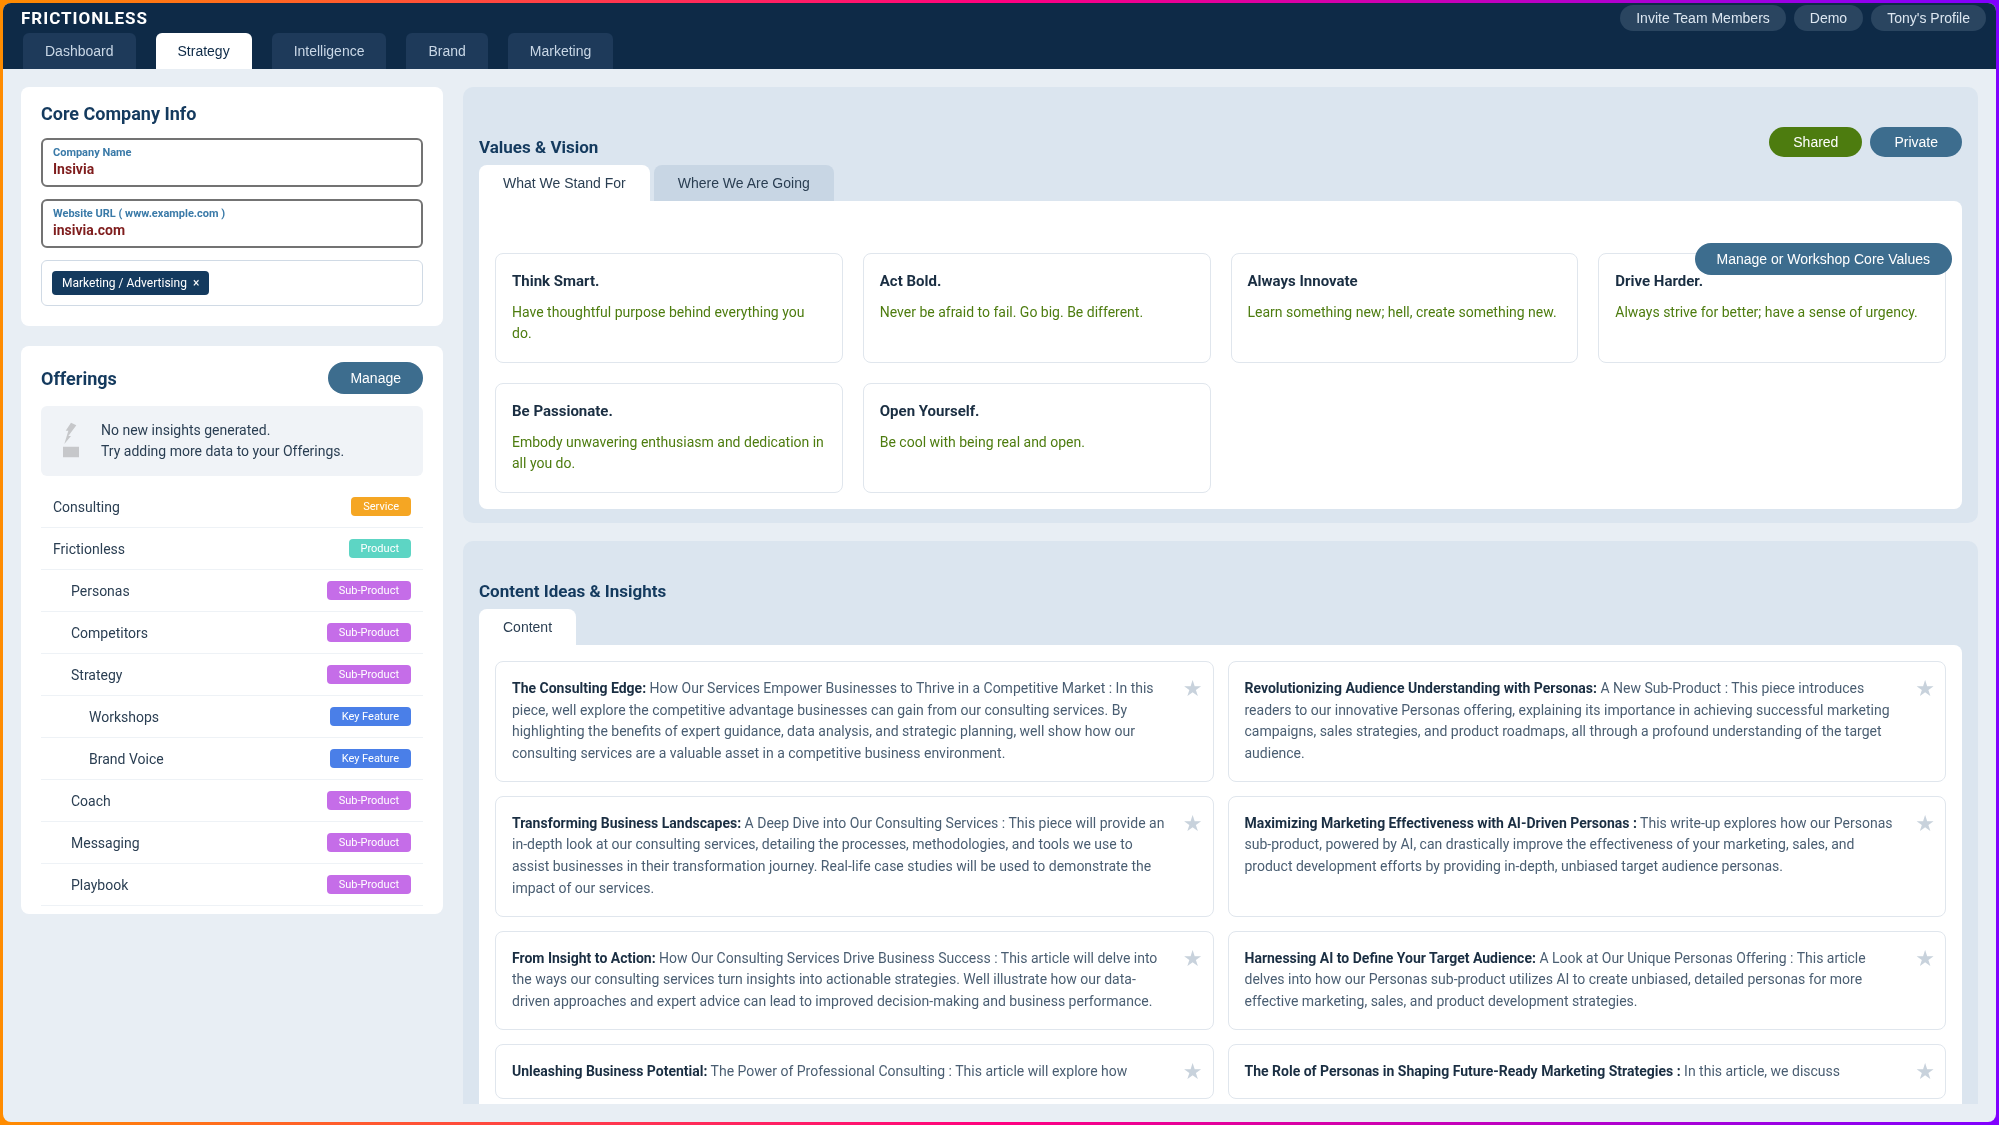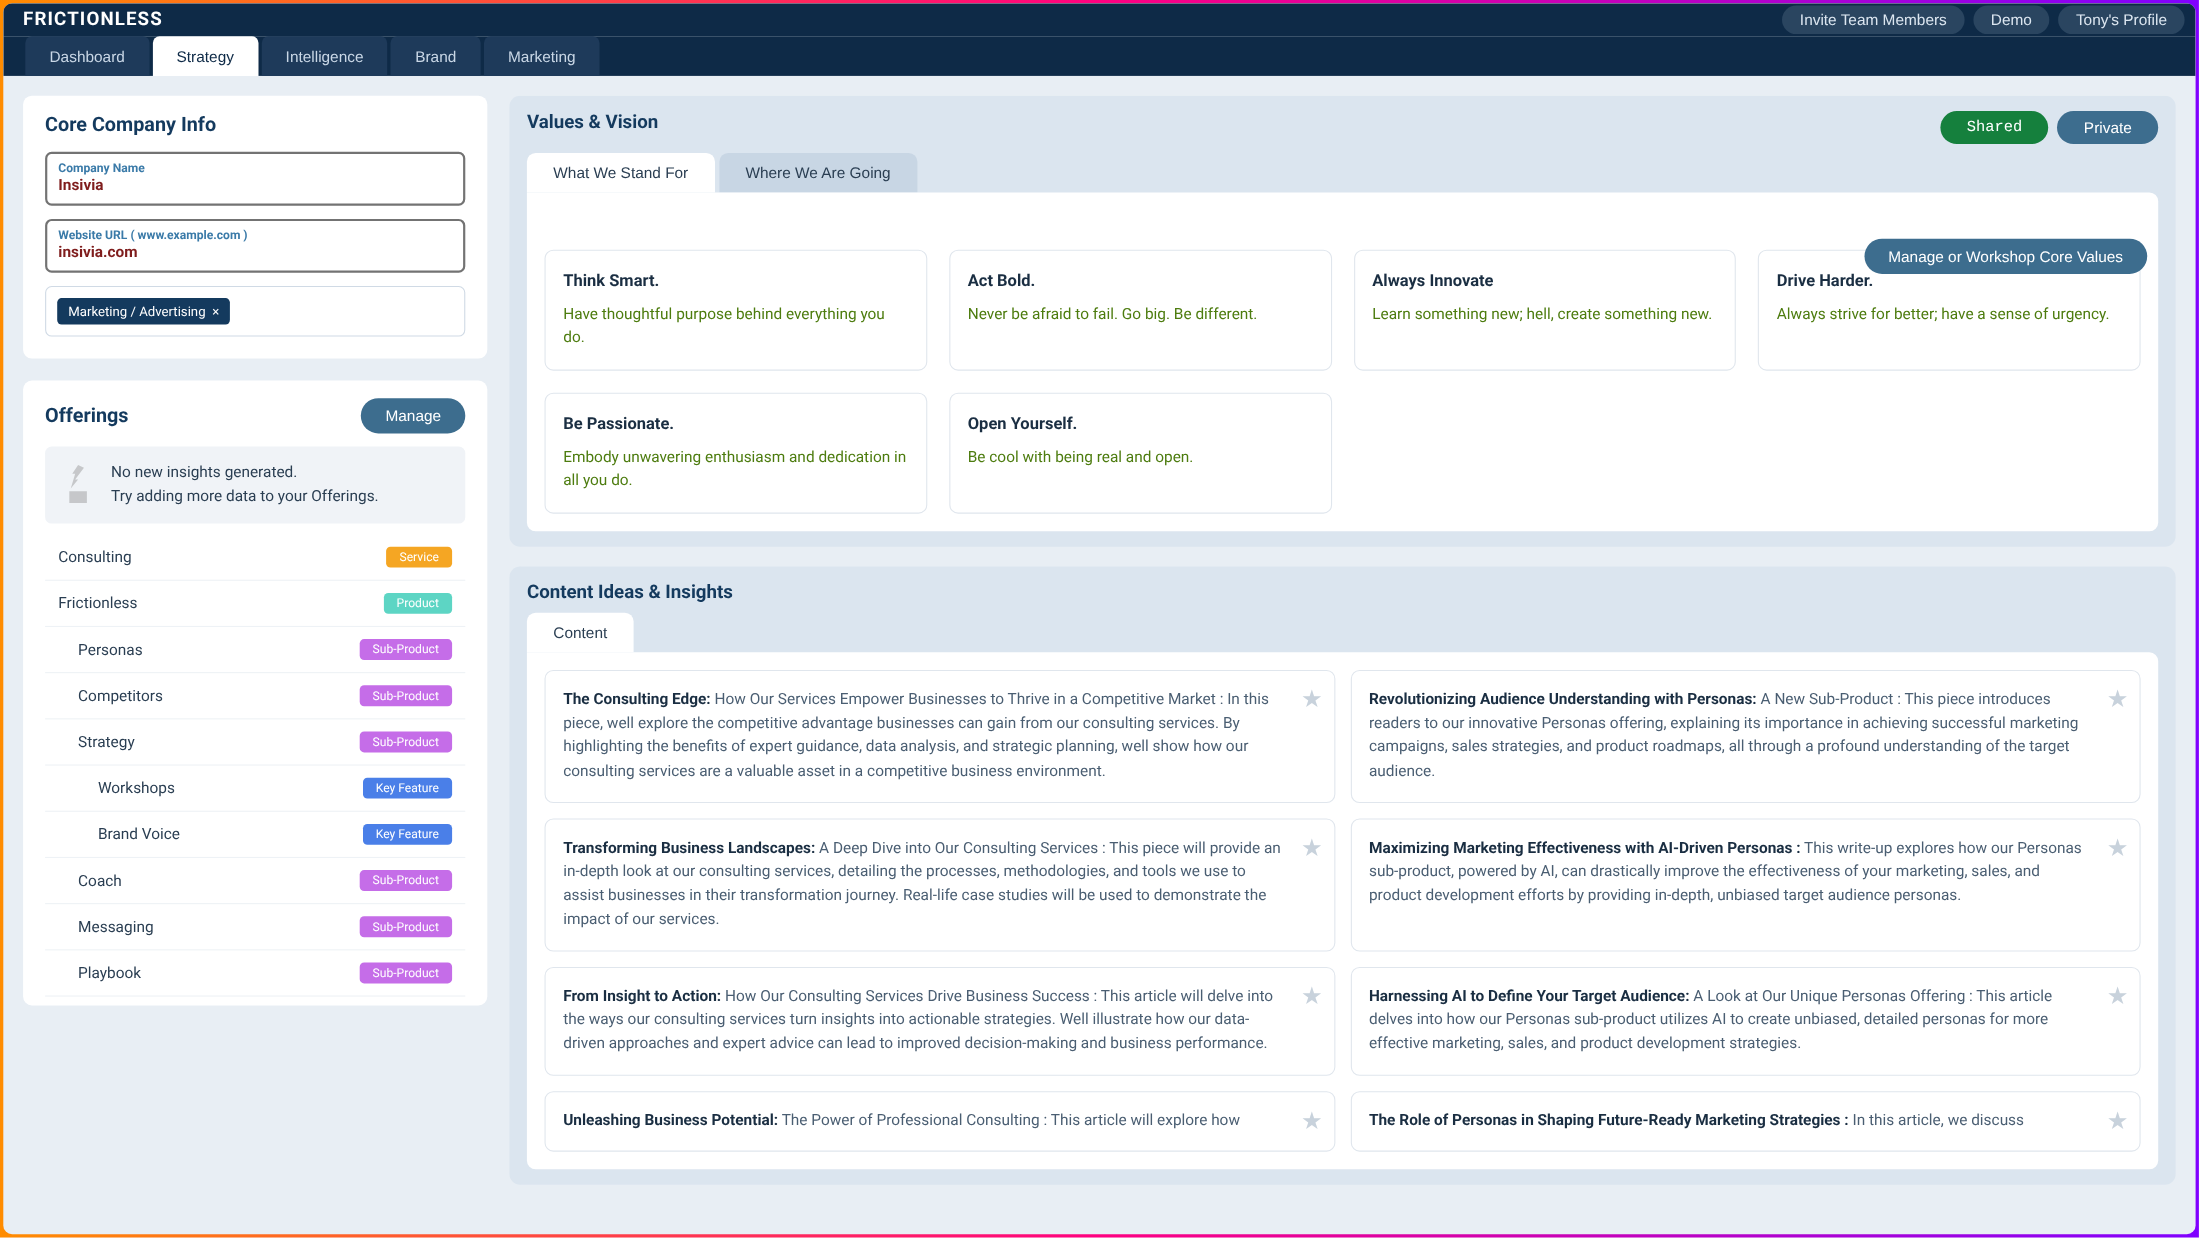--- a/index.html
+++ b/index.html
@@ -42,21 +42,21 @@
   border: none;
   border-radius: 14px;
   padding: 5px 16px;
   font-size: 14px;
   cursor: pointer;
 }
 .navbar {
   background: #0e2a47;
   display: flex;
   padding: 0 20px;
-  gap: 3px;
+  gap: 20px;
   height: 36px;
   align-items: flex-end;
 }
 .nav-tab {
   background: #1e3a5a;
   color: #c9d7e6;
   border: none;
   padding: 10px 22px;
   font-size: 14px;
   border-radius: 6px 6px 0 0;
@@ -165,37 +165,38 @@
 .badge.keyfeature { background: #4a7fe8; }
 .right-col { flex: 1; display: flex; flex-direction: column; gap: 18px; overflow-y: auto; }
 .big-panel {
   background: #dbe5ef;
   border-radius: 10px;
   padding: 14px 16px;
 }
 .panel-head {
   display: flex;
   justify-content: space-between;
-  align-items: flex-start;
+  align-items: flex-end;
   margin-bottom: 8px;
+  margin-top: 26px;
 }
 .panel-head h2 {
   color: #143a5e;
   font-size: 17px;
   font-weight: 700;
 }
 .toggle-group { display: flex; gap: 8px; }
 .toggle-btn {
   border: none;
   border-radius: 16px;
   padding: 7px 24px;
   font-size: 14px;
   cursor: pointer;
 }
-.toggle-btn.shared { background: #15803d; color: #fff; font-family: Liberation Mono, monospace; }
+.toggle-btn.shared { background: #4d7c0f; color: #fff; }
 .toggle-btn.private { background: #3d6d8e; color: #fff; }
 .sub-tabs { display: flex; gap: 4px; margin-bottom: 0; }
 .sub-tab {
   background: #c8d6e4;
   border: none;
   padding: 10px 24px;
   font-size: 14px;
   color: #2a3e52;
   border-radius: 8px 8px 0 0;
   cursor: pointer;

